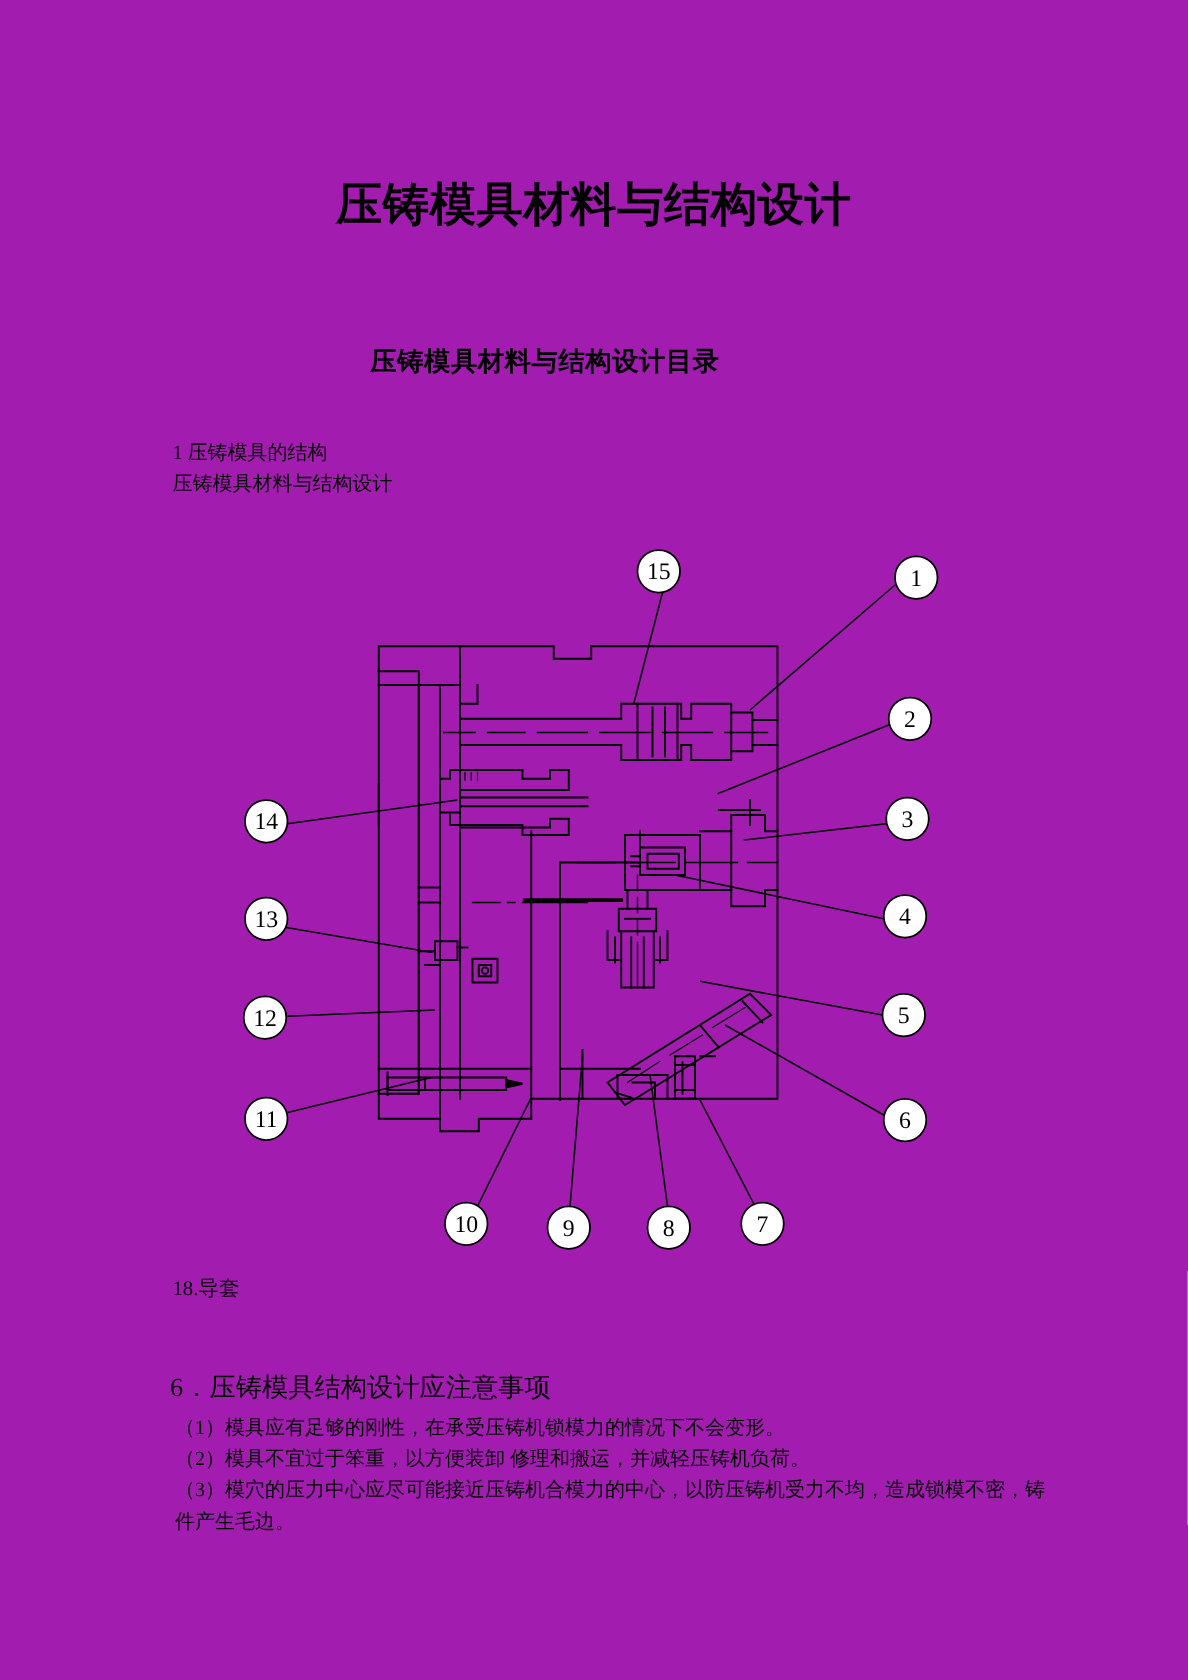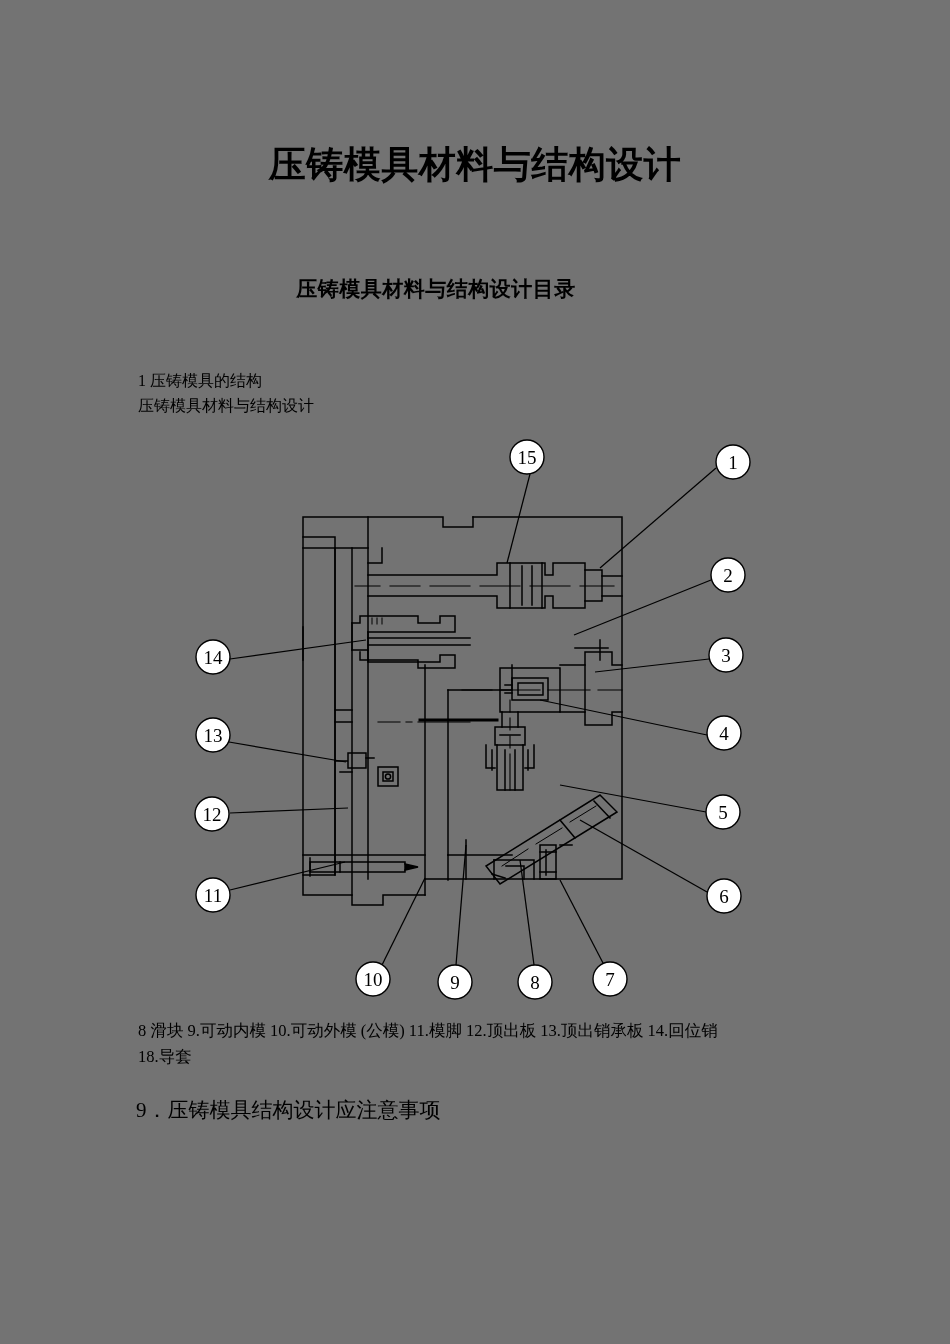--- a/index.html
+++ b/index.html
@@ -12,21 +12,21 @@
     width: 950px;
     height: 1344px;
     position: relative;
     font-family: "Liberation Serif", "DejaVu Serif", serif;
     color: #000000;
     overflow: hidden;
   }
   .page {
     position: absolute;
     inset: 0;
-    background: #737373;
+    background: #a21caf;
   }
 
   
   .doc-title {
     position: absolute;
     left: 0;
     top: 143px;
     width: 950px;
     text-align: center;
     font-size: 37px;
@@ -42,21 +42,21 @@
     text-align: center;
     font-size: 21px;
     font-weight: bold;
     letter-spacing: 0.5px;
   }
 
   
   .intro {
     position: absolute;
     left: 138px;
-    top: 368px;
+    top: 350px;
     font-size: 16px;
     line-height: 25px;
   }
   .intro div { white-space: nowrap; }
 
   
   .figure-wrap {
     position: absolute;
     left: 175px;
     top: 430px;
@@ -321,20 +321,24 @@
           </g>
           <g>
             <circle cx="527" cy="457" r="17" fill="#ffffff" stroke="#000000" stroke-width="1.4"></circle>
             <text x="527" y="463.5" text-anchor="middle" font-family="&quot;Liberation Serif&quot;, serif" font-size="19" fill="#000000">15</text>
           </g>
         </g>
     </svg>
   </div>
 
   <div class="legend">
-    <div>8 滑块 9.可动内模  10.可动外模 (公模) 11.模脚  12.顶出板  13.顶出销承板  14.回位销</div>
     <div>18.导套</div>
   </div>
 
-  <div class="sec2-title">9．压铸模具结构设计应注意事项</div>
-
+  <div class="sec2-title">6．压铸模具结构设计应注意事项</div>
+
+  <div class="sec2-body">
+    <div class="nw">（1）模具应有足够的刚性，在承受压铸机锁模力的情况下不会变形。</div>
+    <div class="nw">（2）模具不宜过于笨重，以方便装卸 修理和搬运，并减轻压铸机负荷。</div>
+    <div class="wrap p3">（3）模穴的压力中心应尽可能接近压铸机合模力的中心，以防压铸机受力不均，造成锁模不密，铸件产生毛边。</div>
+  </div>
 
 </div>
 
 </body></html>

